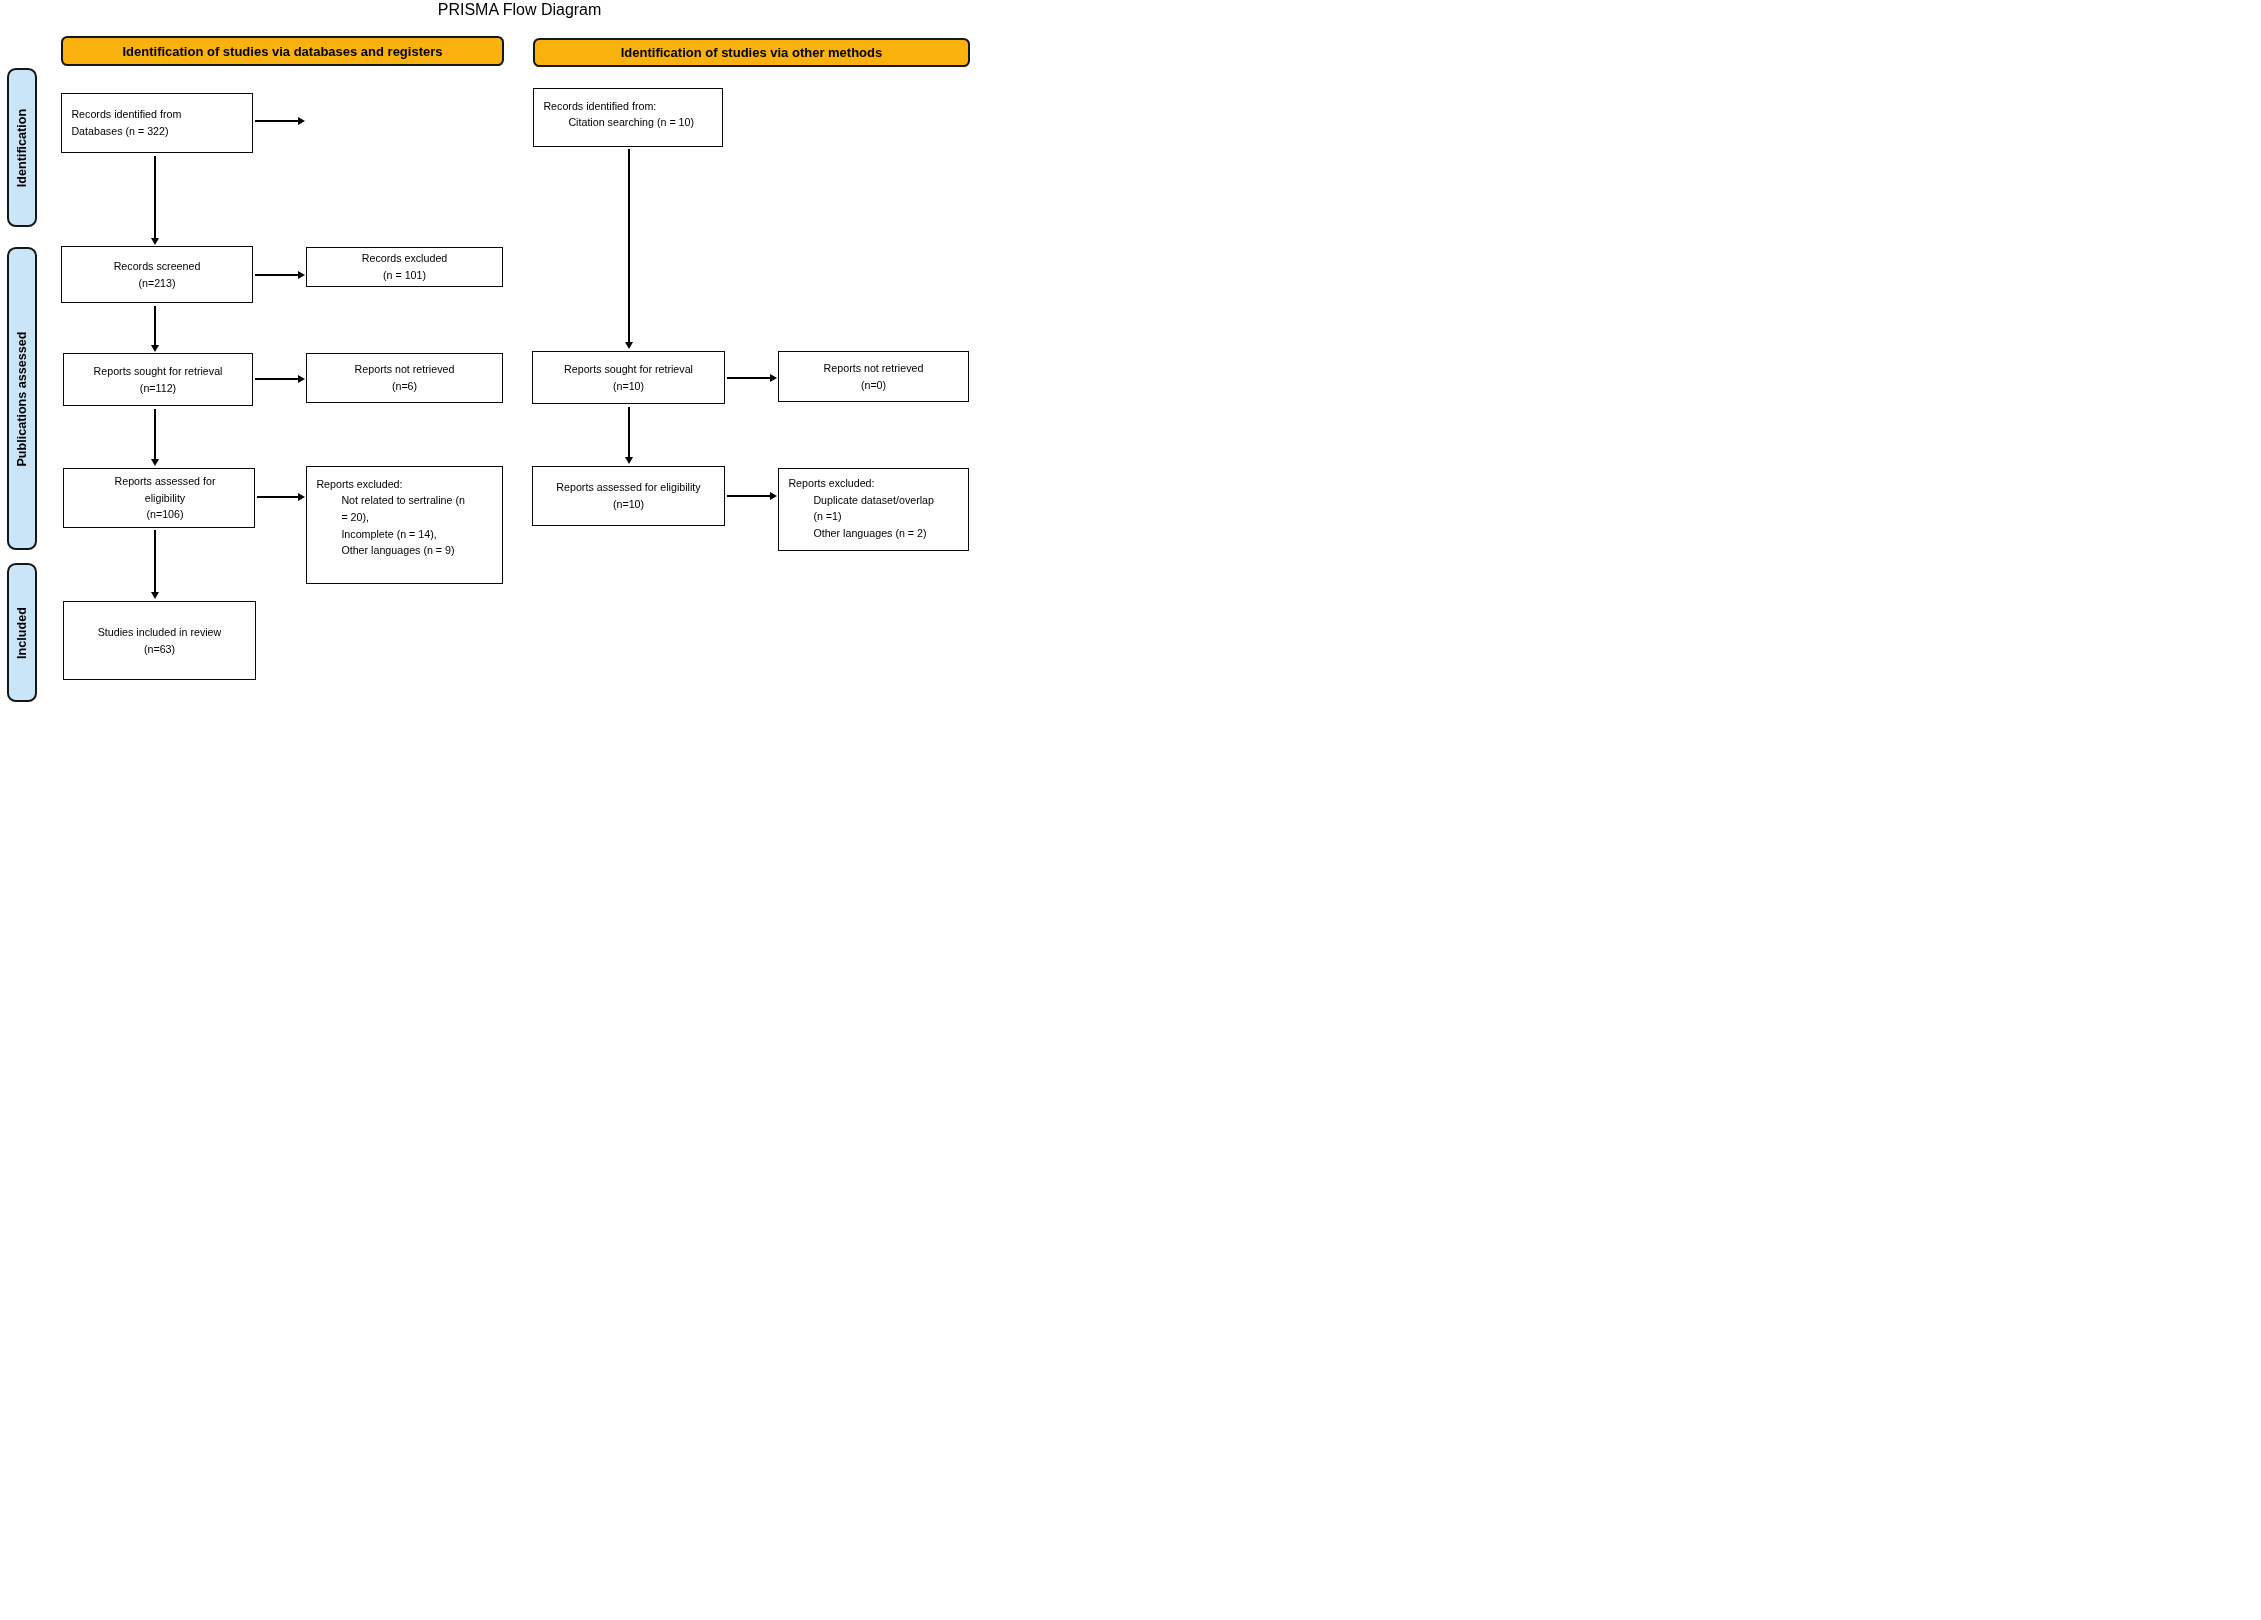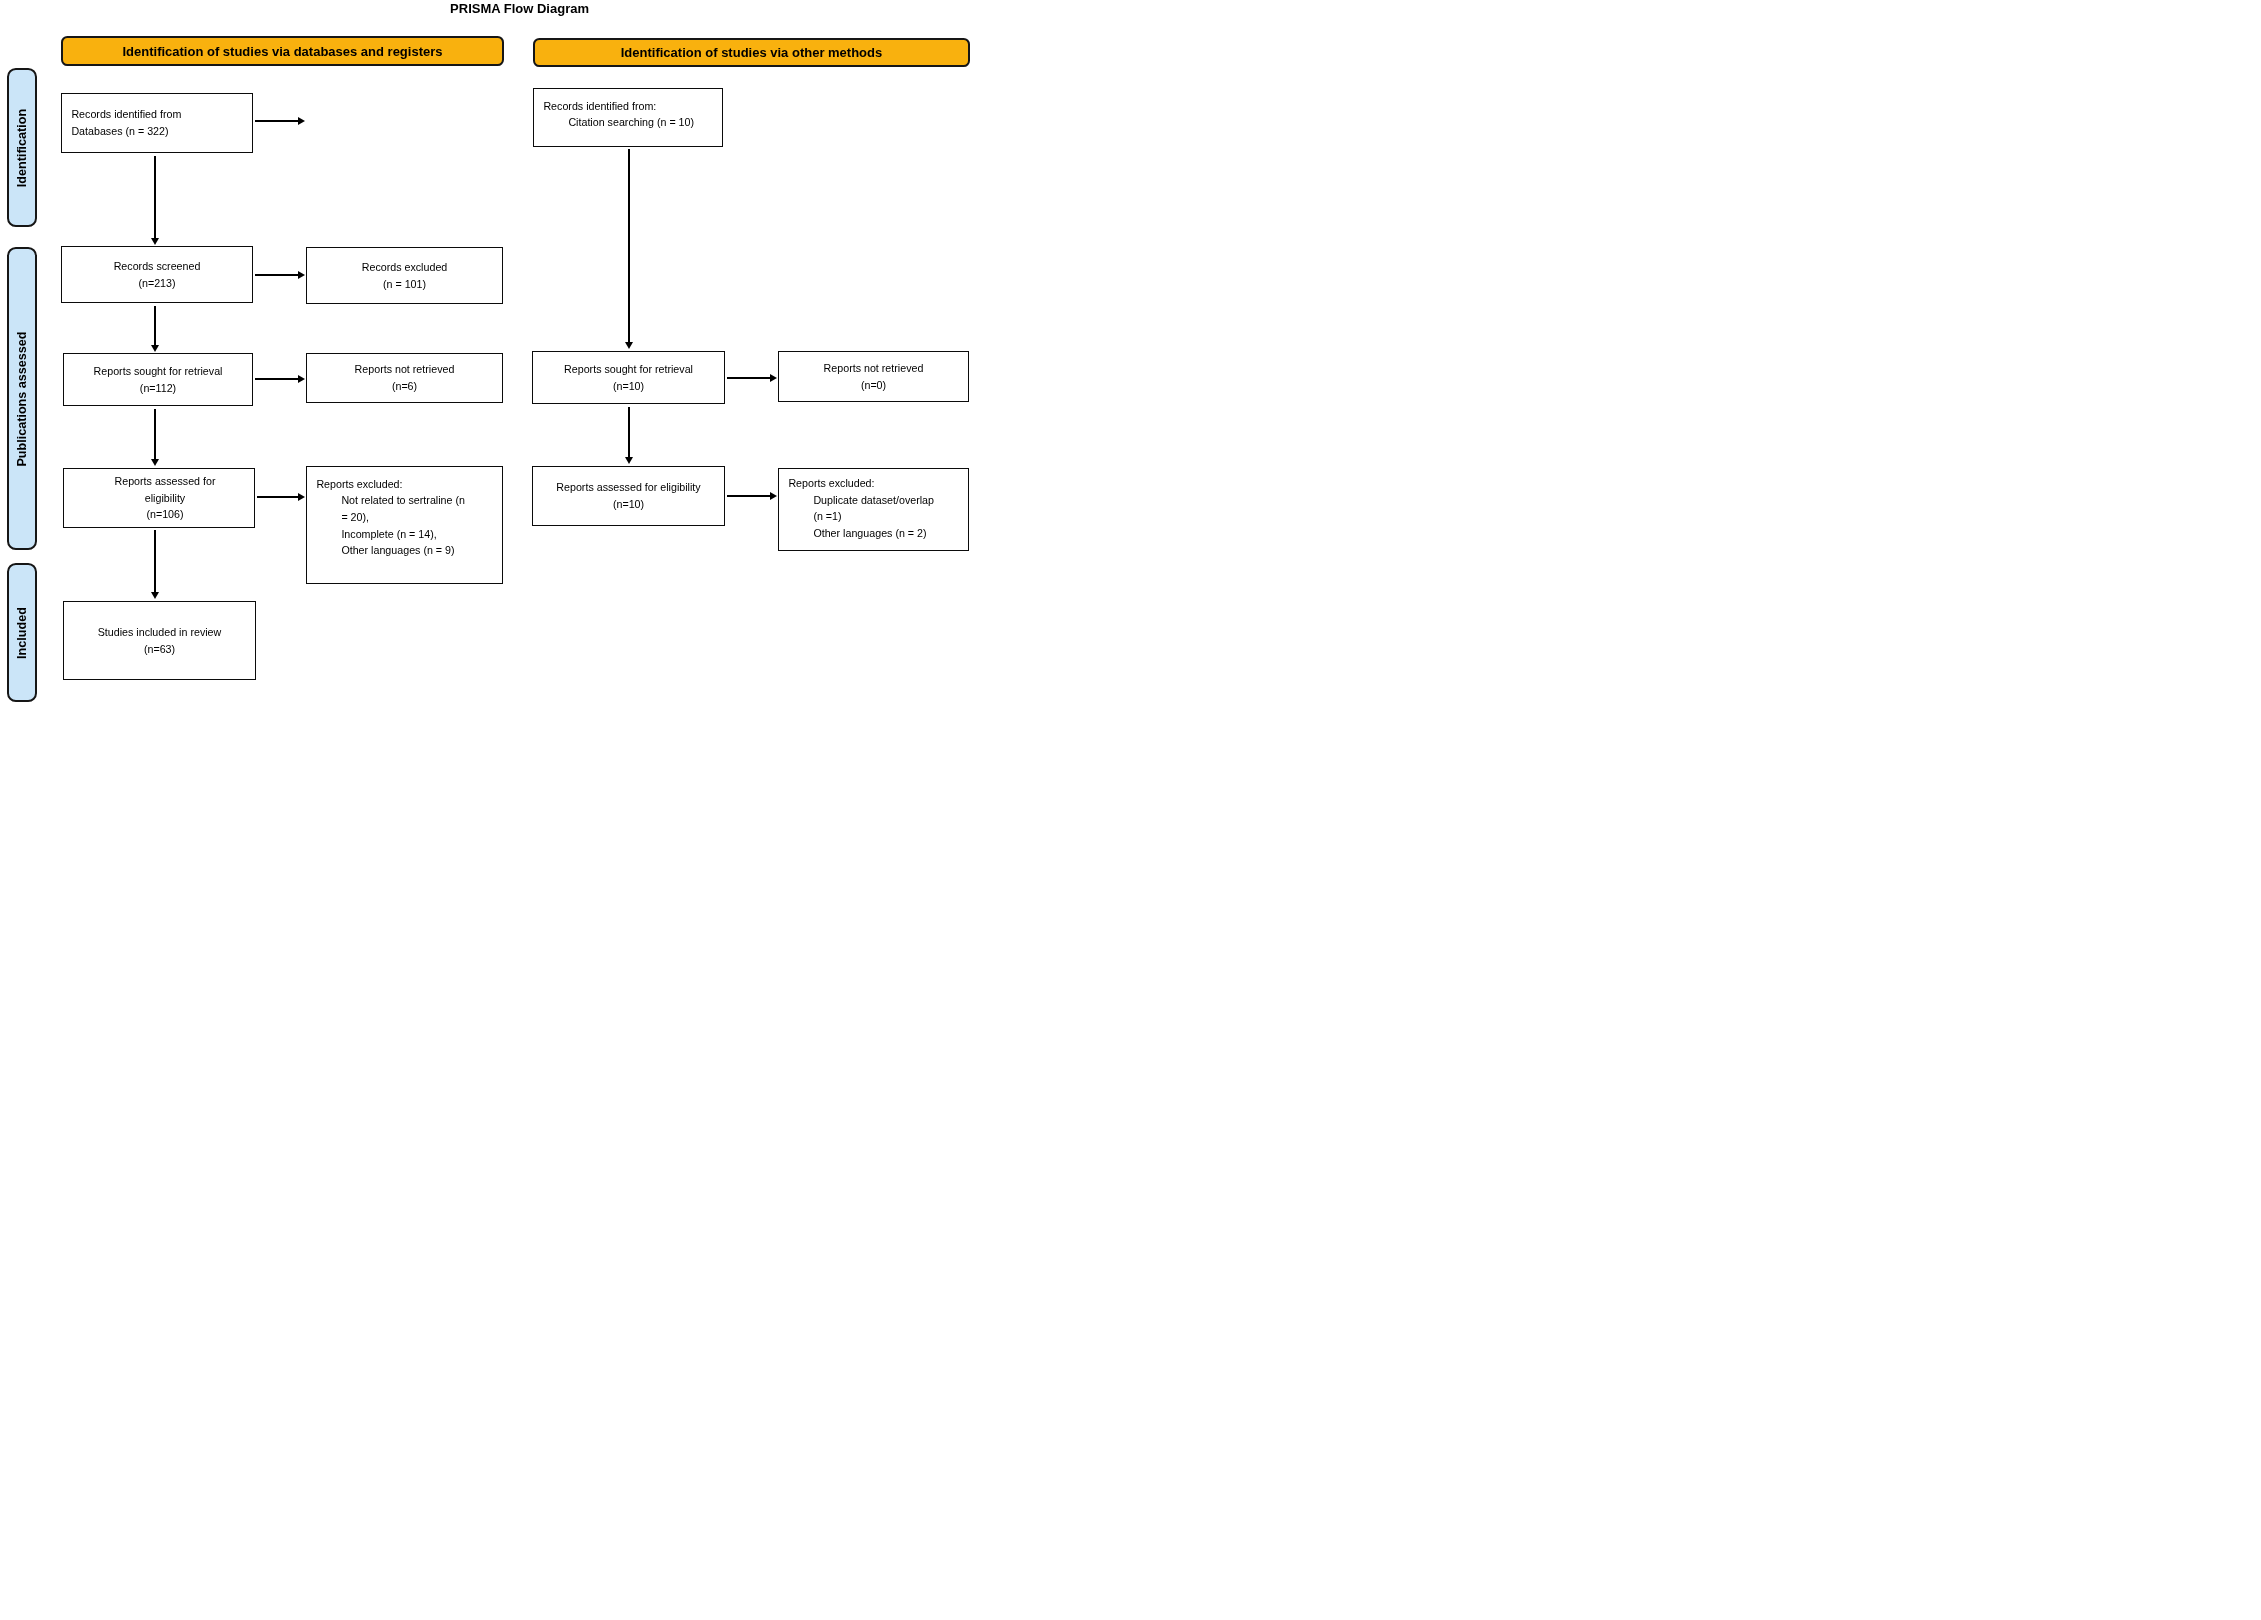--- a/index.html
+++ b/index.html
@@ -6,21 +6,21 @@
   #canvas{
     position:relative;
     width:984px;height:705px;
     background:#ffffff;
     font-family:"Liberation Sans", sans-serif;
     color:#000;
     overflow:hidden;
   }
   .page-title{
     position:absolute;top:1.3px;left:52.8%;transform:translateX(-50%);
-    font-size:13px;font-weight:bold;white-space:nowrap;
+    font-size:16px;font-weight:normal;white-space:nowrap;
   }
   .banner{
     position:absolute;
     background:#F9B10E;
     border:2.2px solid #161616;
     border-radius:6.3px;
     display:flex;align-items:center;justify-content:center;
     font-size:13px;font-weight:bold;text-align:center;
     box-sizing:border-box;
   }
@@ -96,21 +96,21 @@
 
   <div class="box leftal top pt" style="left:533px;top:88px;width:190px;height:59px;">
     <span class="ln">Records identified from:</span>
     <span class="ln indent">Citation searching (n = 10)</span>
   </div>
 
   <div class="box center" style="left:61px;top:246px;width:192px;height:57px;">
     <span class="ln">Records screened</span>
     <span class="ln">(n=213)</span>
   </div>
-  <div class="box center" style="left:306px;top:247px;width:197px;height:57px;text-align:center;">
+  <div class="box center" style="left:306px;top:247px;width:197px;height:40px;text-align:center;">
     <span class="ln">Records excluded</span>
     <span class="ln">(n = 101)</span>
   </div>
 
   <div class="box center" style="left:63px;top:353px;width:190px;height:53px;">
     <span class="ln">Reports sought for retrieval</span>
     <span class="ln">(n=112)</span>
   </div>
   <div class="box center" style="left:306px;top:353px;width:197px;height:50px;">
     <span class="ln">Reports not retrieved</span>

